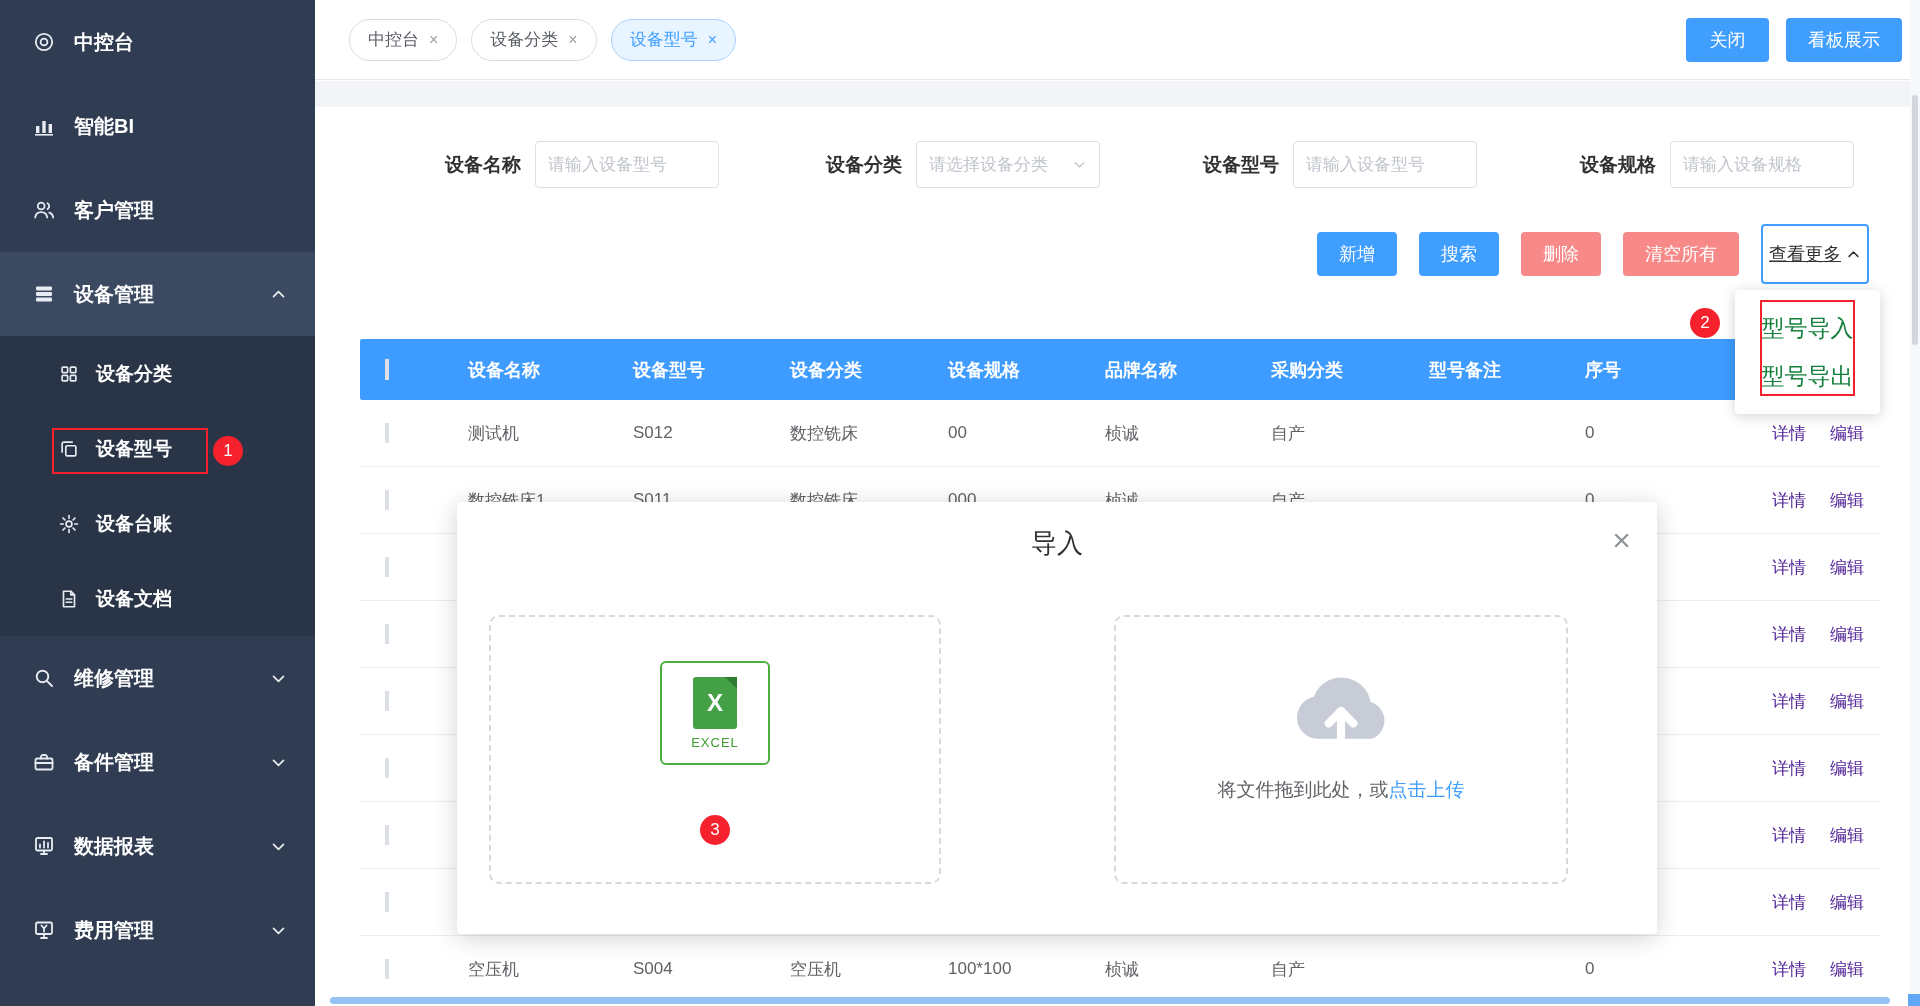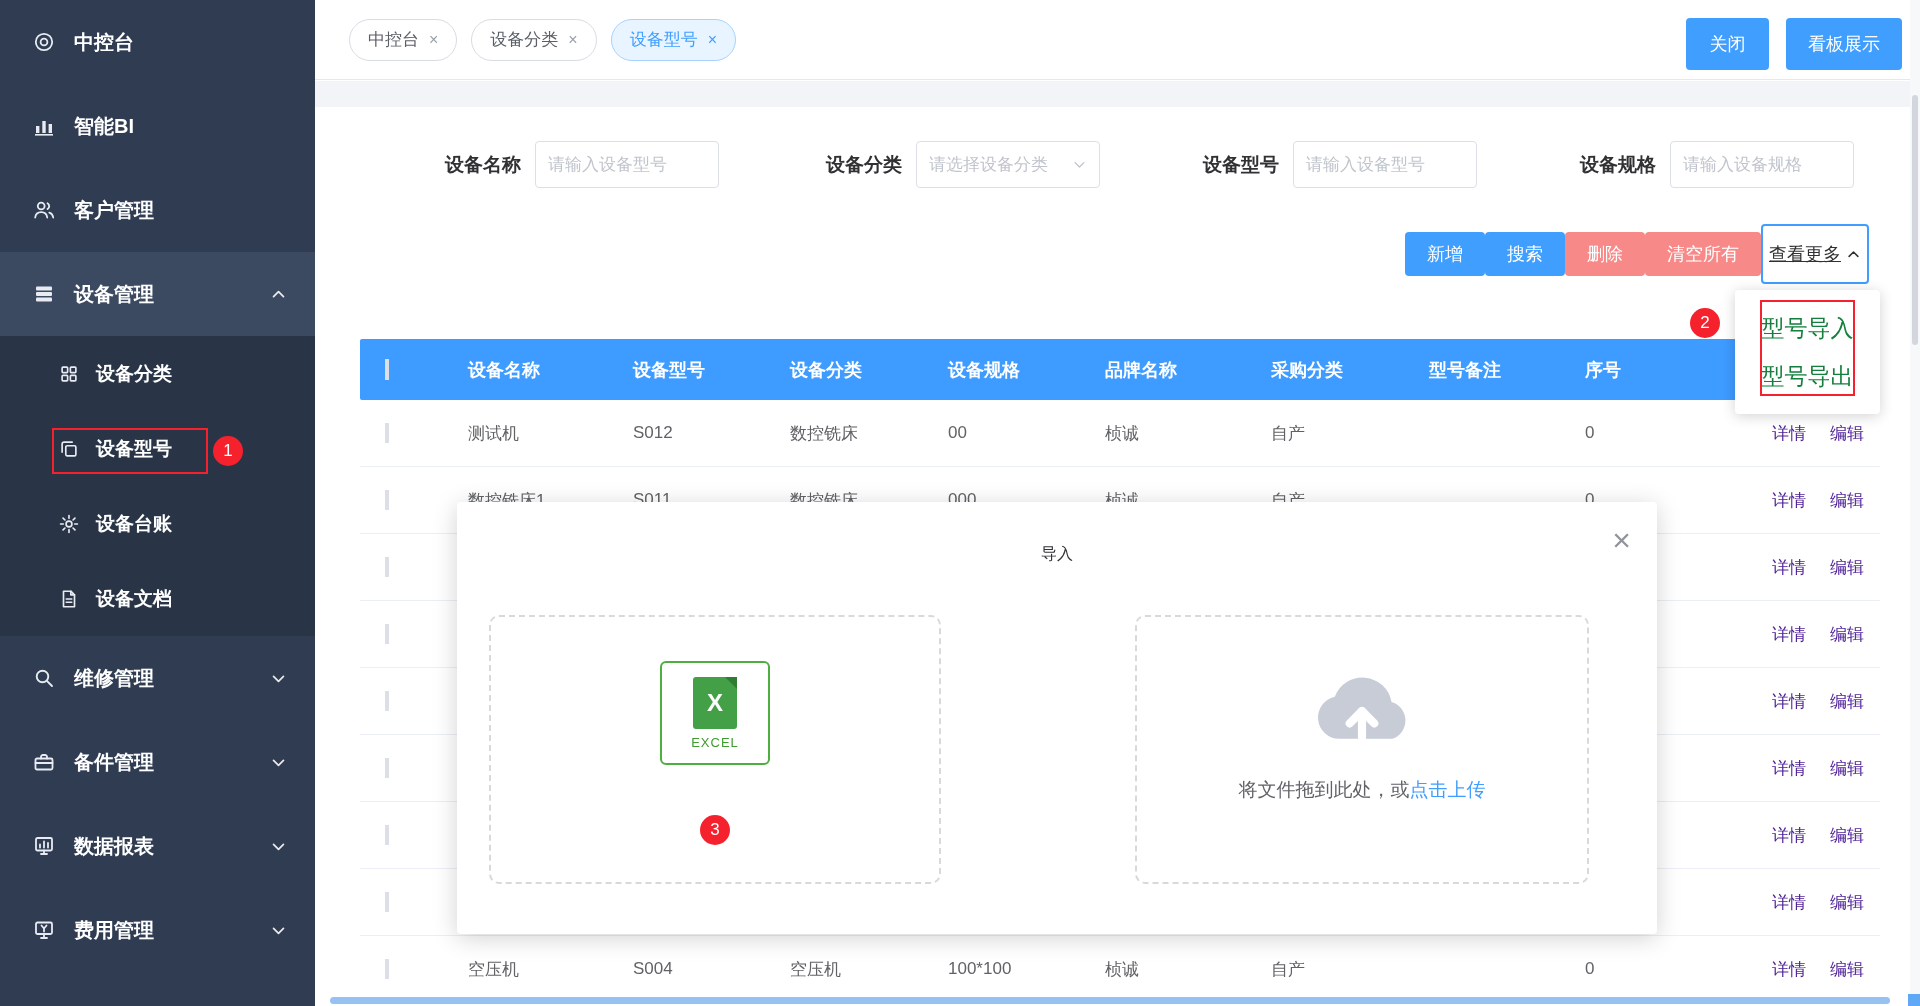--- a/index.html
+++ b/index.html
@@ -29,38 +29,38 @@
 
   
   .main{position:absolute;left:315px;top:0;width:1605px;height:1006px;background:#fff}
   .tabbar{position:relative;height:80px;border-bottom:1px solid #e4e7ed;display:flex;align-items:center;
     padding-left:34px;gap:14px;background:#fff;z-index:8}
   .tab{height:42px;border:1px solid #d9dce3;border-radius:21px;display:inline-flex;align-items:center;gap:10px;
     padding:0 18px;font-size:17px;color:#5a5e66;background:#fff;cursor:pointer;white-space:nowrap}
   .tab .x{color:#9aa0a8;font-size:16px}
   .tab.active{background:#e8f4ff;border-color:#a9d3ff;color:#409eff}
   .tab.active .x{color:#409eff}
-  .hbtn{position:absolute;top:18px;height:52px;border:none;border-radius:4px;background:#409eff;color:#fff;
+  .hbtn{position:absolute;top:18px;height:44px;border:none;border-radius:4px;background:#409eff;color:#fff;
     font-size:18px;cursor:pointer;font-family:inherit}
   #closeBtn{right:151px;width:83px}
   #boardBtn{right:18px;width:116px}
   .gapband{position:absolute;left:0;top:81px;width:1605px;height:26px;background:#f2f4f8}
 
   
   .filter-group{position:absolute;top:141px;display:flex;align-items:center;gap:14px;height:47px}
   .filter-label{font-size:19px;font-weight:600;color:#303133;white-space:nowrap}
   .f-input{width:184px;height:47px;border:1px solid #dcdfe6;border-radius:4px;padding:0 12px;font-size:17px;
     background:#fff;display:flex;align-items:center;overflow:hidden;cursor:text}
   .f-input .ph{color:#c0c4cc;white-space:nowrap;overflow:hidden}
   .f-select{justify-content:space-between;cursor:pointer}
   .f-select .chev{width:15px;height:15px;color:#c0c4cc;flex:none;display:inline-flex}
   .f-select .chev svg{width:100%;height:100%}
 
   
-  .toolbar{position:absolute;top:224px;right:51px;display:flex;align-items:center;z-index:10}
+  .toolbar{position:absolute;top:224px;right:51px;display:flex;align-items:center;gap:22px;z-index:10}
   .btn{height:44px;border:none;border-radius:4px;color:#fff;font-size:18px;padding:0 22px;cursor:pointer;
     font-family:inherit;white-space:nowrap}
   .btn.blue{background:#409eff}
   .btn.pink{background:#f78989}
   .more-link{display:inline-flex;align-items:center;gap:5px;border:2px solid #409eff;border-radius:4px;
     padding:16px 6px;font-size:18px;color:#303133;cursor:pointer}
   .more-link u{text-decoration:underline}
   .more-link .chev{width:15px;height:15px;display:inline-flex}
   .more-link .chev svg{width:100%;height:100%;transform:rotate(180deg)}
 
@@ -77,25 +77,25 @@
   
   .dropdown{position:absolute;left:1420px;top:290px;width:145px;background:#fff;border-radius:4px;
     box-shadow:0 2px 14px rgba(0,0,0,.18);padding:14px 0;z-index:40}
   .dd-item{height:48px;display:flex;align-items:center;justify-content:center;font-size:23px;color:#15803d;cursor:pointer}
   .dd-anno{left:25px;top:10px;width:95px;height:96px}
   #badge2{left:1375px;top:308px}
 
   
   .modal{position:absolute;left:457px;top:502px;width:1200px;height:432px;background:#fff;border-radius:4px;
     box-shadow:0 4px 24px rgba(0,0,0,.18);z-index:30}
-  .modal-title{text-align:center;font-size:16px;color:#303133;padding-top:42px;font-weight:500}
+  .modal-title{text-align:center;font-size:26px;color:#303133;padding-top:24px;font-weight:500}
   .modal-close{position:absolute;right:26px;top:22px;font-size:32px;color:#909399;cursor:pointer;line-height:1}
   .drop-box{position:absolute;top:113px;width:452px;height:269px;border:2px dashed #d9d9d9;border-radius:10px}
   .drop-box.left{left:32px}
-  .drop-box.right{left:678px;width:454px}
+  .drop-box.right{left:657px;width:454px}
   .excel-box{position:absolute;left:50%;transform:translateX(-50%);top:44px;width:110px;height:104px;
     border:2px solid #4caf3f;border-radius:6px;display:flex;flex-direction:column;align-items:center;
     justify-content:center;gap:6px;cursor:pointer;background:#fff}
   .excel-page{width:44px;height:52px;background:#43a047;border-radius:3px;color:#fff;font-weight:700;font-size:24px;
     display:flex;align-items:center;justify-content:center;position:relative}
   .excel-page::after{content:"";position:absolute;top:0;right:0;border-style:solid;border-width:0 12px 12px 0;
     border-color:transparent #2e7d32 transparent transparent}
   .excel-caption{font-size:13px;font-weight:400;color:#3e9b2e;letter-spacing:1px}
   .dl-hint{position:absolute;top:162px;width:100%;text-align:center;font-size:19px;color:#53b332;cursor:pointer}
   #badge3{left:209px;top:198px}

